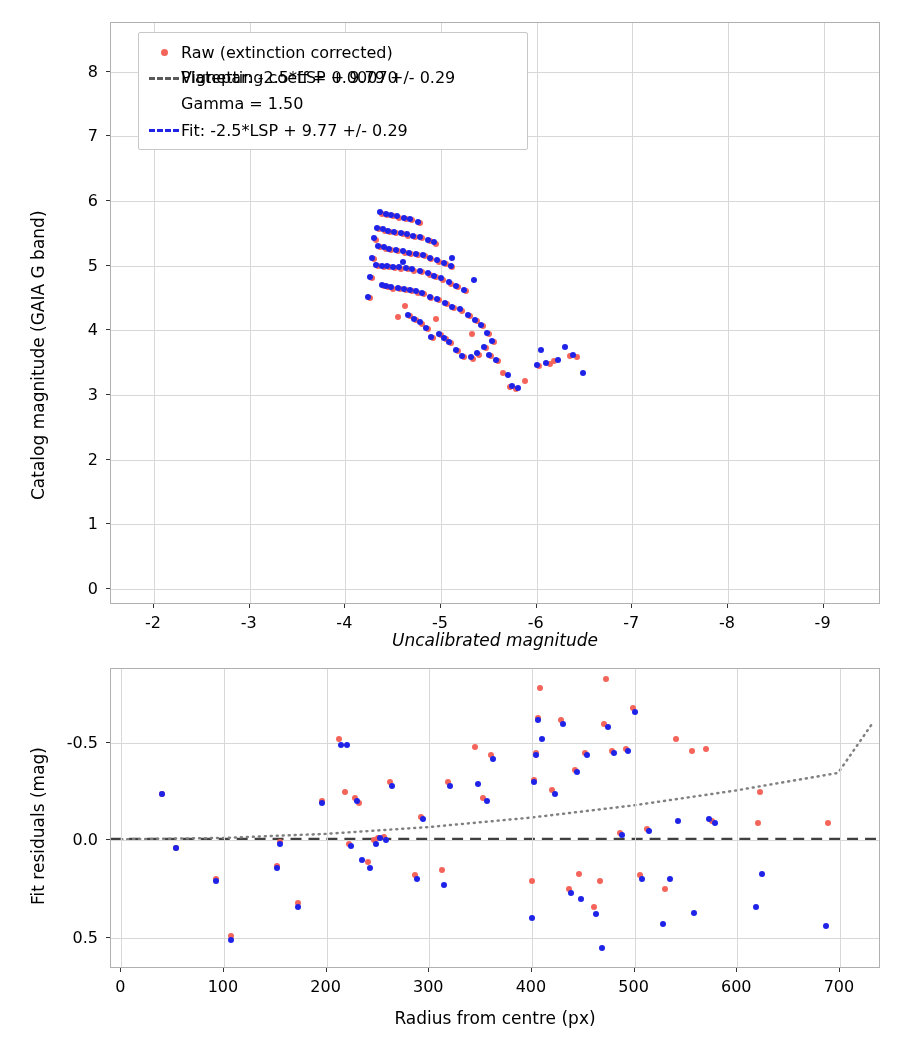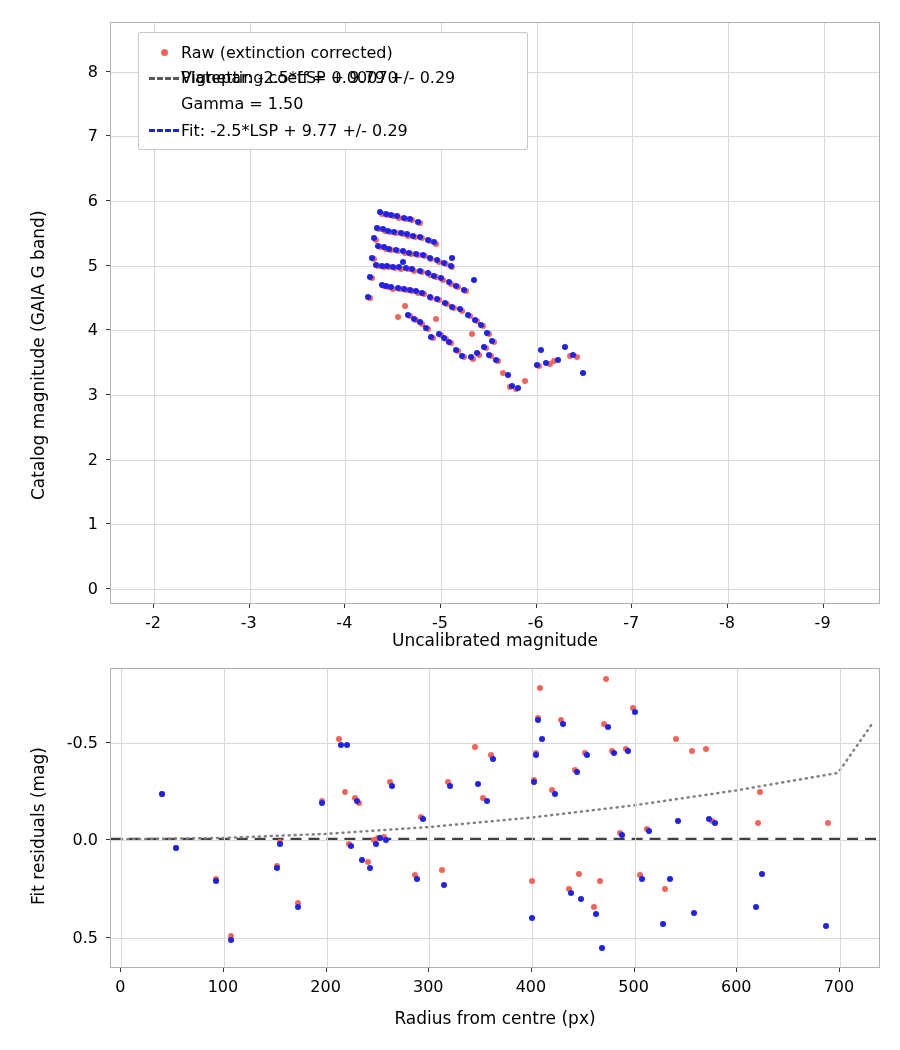--- a/index.html
+++ b/index.html
@@ -283,21 +283,21 @@
       <div class="tick y" style="left: 106px; top: 264.5px; position: absolute;"></div>
       <div class="ticklabel y" style="left: 98px; top: 264.5px; transform: translate(-100%, -50%);">5</div>
       <div class="tick y" style="left: 106px; top: 199.833px; position: absolute;"></div>
       <div class="ticklabel y" style="left: 98px; top: 199.833px; transform: translate(-100%, -50%);">6</div>
       <div class="tick y" style="left: 106px; top: 135.167px; position: absolute;"></div>
       <div class="ticklabel y" style="left: 98px; top: 135.167px; transform: translate(-100%, -50%);">7</div>
       <div class="tick y" style="left: 106px; top: 70.5px; position: absolute;"></div>
       <div class="ticklabel y" style="left: 98px; top: 70.5px; transform: translate(-100%, -50%);">8</div>
     </div>
 
-  <div class="axis-title" style="left:495px;top:630px;transform:translateX(-50%);">Uncalibrated magnitude</div>
+  <div class="axis-title" style="left:495px;top:630px;transform:translateX(-50%);font-style:italic;">Uncalibrated magnitude</div>
   <div class="axis-title y" style="left:28px;top:500px;">Catalog magnitude (GAIA G band)</div>
 
   <div class="legend" style="left:138px;top:32px;width:370px;">
     <div class="legend-row">
       <span class="legend-marker">
           <span class="dot-red"></span>
         </span>
       <span class="legend-text">Raw (extinction corrected)</span>
     </div>
     <div class="legend-row">

